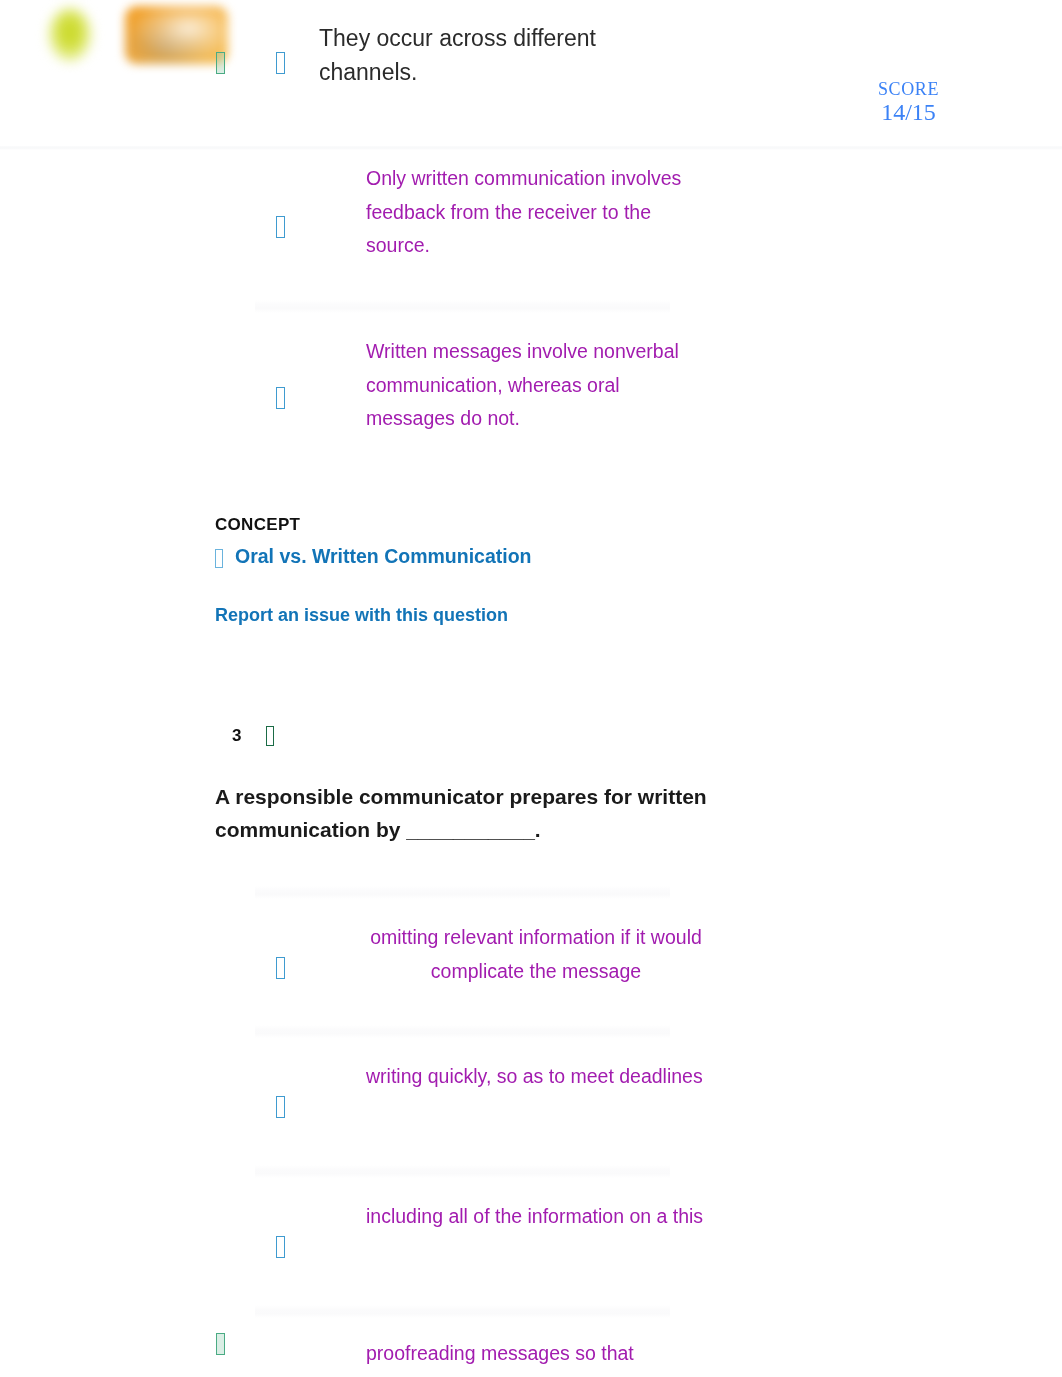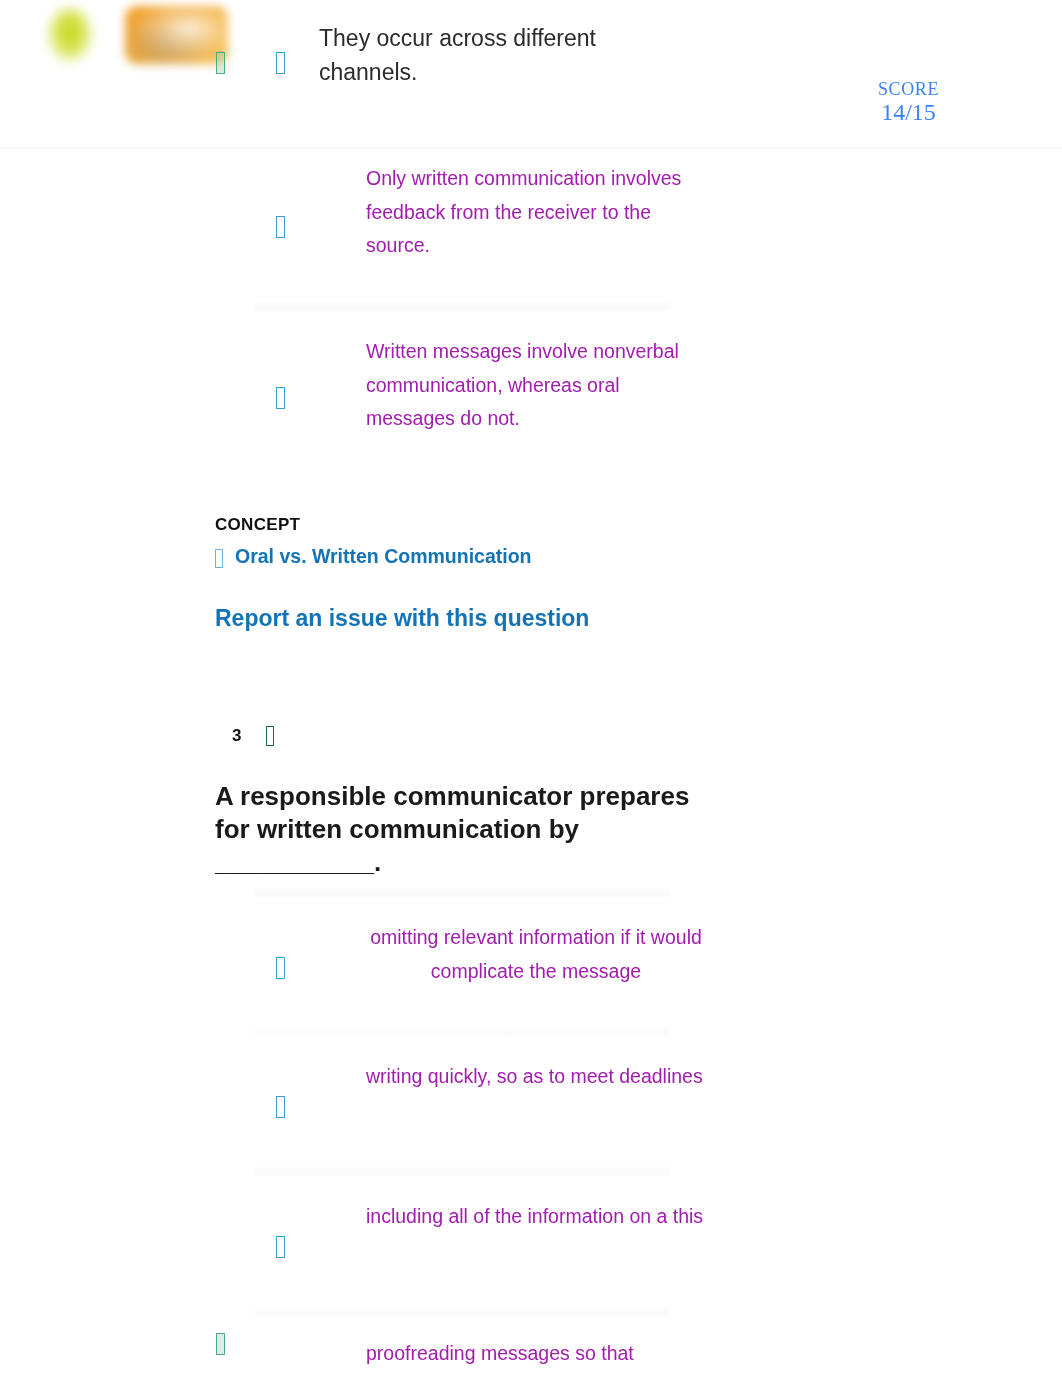--- a/index.html
+++ b/index.html
@@ -148,21 +148,21 @@
   .concept-link {
     font-size: 19.5px;
     font-weight: 700;
     color: #1274b7;
     text-decoration: none;
     white-space: nowrap;
   }
   .report-link {
     position: absolute;
     left: 215px; top: 605px;
-    font-size: 23px;
+    font-size: 18px;
     font-weight: 700;
     color: #1274b7;
     text-decoration: none;
     white-space: nowrap;
   }
 
   
   .q-head {
     position: absolute;
     left: 232px; top: 726px;
@@ -172,21 +172,21 @@
   }
   .q-number {
     font-size: 17px;
     font-weight: 700;
     color: #111111;
   }
   .q-stem {
     position: absolute;
     left: 215px; top: 780px;
     width: 500px;
-    font-size: 26px;
+    font-size: 21px;
     line-height: 33px;
     font-weight: 700;
     color: #1a1a1a;
   }
 
   
   .frag-top {
     position: absolute;
     left: 319px; top: 22px;
     width: 300px;

